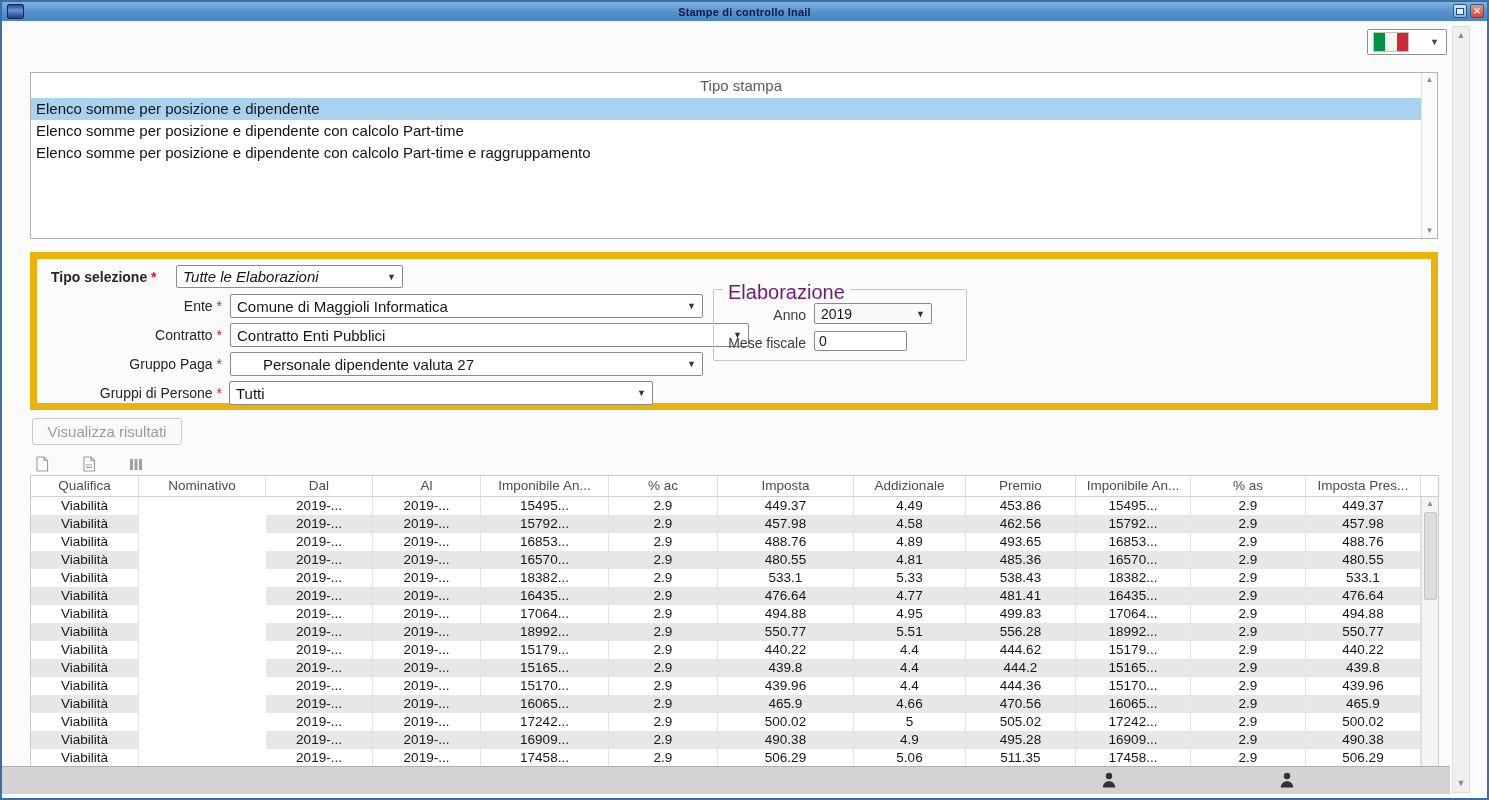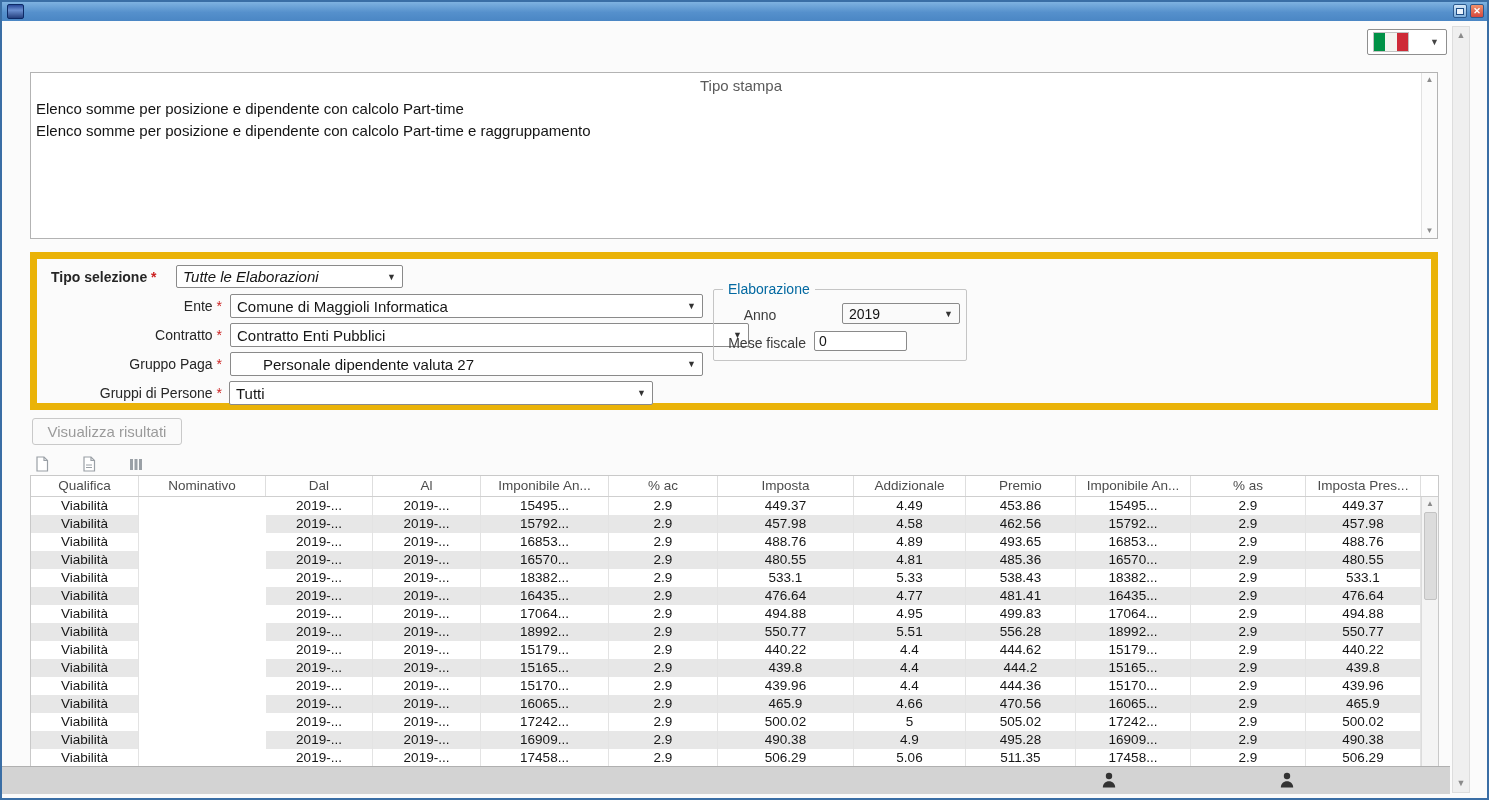--- a/index.html
+++ b/index.html
@@ -49,24 +49,24 @@
     font-size:15px;color:#161616;display:flex;align-items:center;padding:0 20px 0 6px;white-space:nowrap;overflow:hidden;}
   .combo .arrow{position:absolute;right:6px;font-size:9px;color:#333;}
   .combo-ts{left:139px;top:6px;width:227px;height:23px;font-style:italic;}
   .combo-ente{left:193px;top:35px;width:473px;height:24px;}
   .combo-contratto{left:193px;top:64px;width:519px;height:24px;}
   .combo-gpaga{left:193px;top:93px;width:473px;height:24px;padding-left:32px;}
   .combo-gpersone{left:192px;top:122px;width:424px;height:24px;}
   .lbl-ente{top:39px;} .lbl-contratto{top:68px;} .lbl-gpaga{top:97px;} .lbl-gpersone{top:126px;}
   .elab-fieldset{position:absolute;left:676px;top:30px;width:254px;height:72px;box-sizing:border-box;
     border:1px solid #c5c5c5;border-radius:2px;}
-  .elab-legend{position:absolute;top:-9px;left:9px;background:#fbfbfb;padding:0 5px;font-size:14px;color:#0369a1;}
+  .elab-legend{position:absolute;top:-9px;left:9px;background:#fbfbfb;padding:0 5px;font-size:20px;color:#701a75;}
   .elab-label{position:absolute;left:0;width:92px;text-align:right;font-size:14px;color:#3c3c3c;white-space:nowrap;}
-  .lbl-anno{top:17px;text-align:center;} .lbl-mese{top:45px;}
-  .combo-anno{left:100px;top:13px;width:118px;height:21px;font-size:14px;background:#fafafa;margin-left:28px;}
+  .lbl-anno{top:17px;} .lbl-mese{top:45px;}
+  .combo-anno{left:100px;top:13px;width:118px;height:21px;font-size:14px;background:#fafafa;}
   .mese-input{position:absolute;left:100px;top:41px;width:93px;height:20px;box-sizing:border-box;
     border:1px solid #8a8a8a;border-radius:2px;font-size:14px;font-family:"Liberation Sans",sans-serif;
     color:#161616;padding:0 4px;background:#fff;}
   
   .visualizza{position:absolute;left:30px;top:416px;width:150px;height:27px;box-sizing:border-box;
     background:#fafafa;border:1px solid #c9c9c9;border-radius:3px;color:#9b9b9b;font-size:15px;
     font-family:"Liberation Sans",sans-serif;}
   
   .gtoolbar{position:absolute;left:32px;top:454px;display:flex;gap:32px;align-items:flex-end;}
   .gicon{width:15px;height:16px;display:flex;align-items:center;justify-content:center;}
@@ -98,20 +98,21 @@
     align-items:center;padding:4px 0;}
   .win-scroll .sarrow{font-size:9px;color:#8b8b8b;line-height:1;}
 </style>
 </head>
 <body>
 
 <div class="window">
 
   <div class="titlebar">
     <div class="app-icon"></div>
+    <div class="win-title">Stampe di controllo Inail</div>
     <div class="winbtns">
       <div class="winbtn btn-max">
           <span class="sq"></span>
         </div>
       <div class="winbtn btn-close">
           <span>✕</span>
         </div>
     </div>
   </div>
 
@@ -125,20 +126,21 @@
   </div>
 
   <div class="win-scroll">
     <span class="sarrow">▲</span>
     <span class="sarrow">▼</span>
   </div>
 
   <div class="listbox">
     <div class="list-header">Tipo stampa</div>
     <div class="list-items" id="tipo-stampa-items">
+        <div class="list-item selected">Elenco somme per posizione e dipendente</div>
         <div class="list-item">Elenco somme per posizione e dipendente con calcolo Part-time</div>
         <div class="list-item">Elenco somme per posizione e dipendente con calcolo Part-time e raggruppamento</div>
       </div>
     <div class="vscroll">
       <span class="sarrow">▲</span>
       <span class="sarrow">▼</span>
     </div>
   </div>
 
   <div class="formbox">

